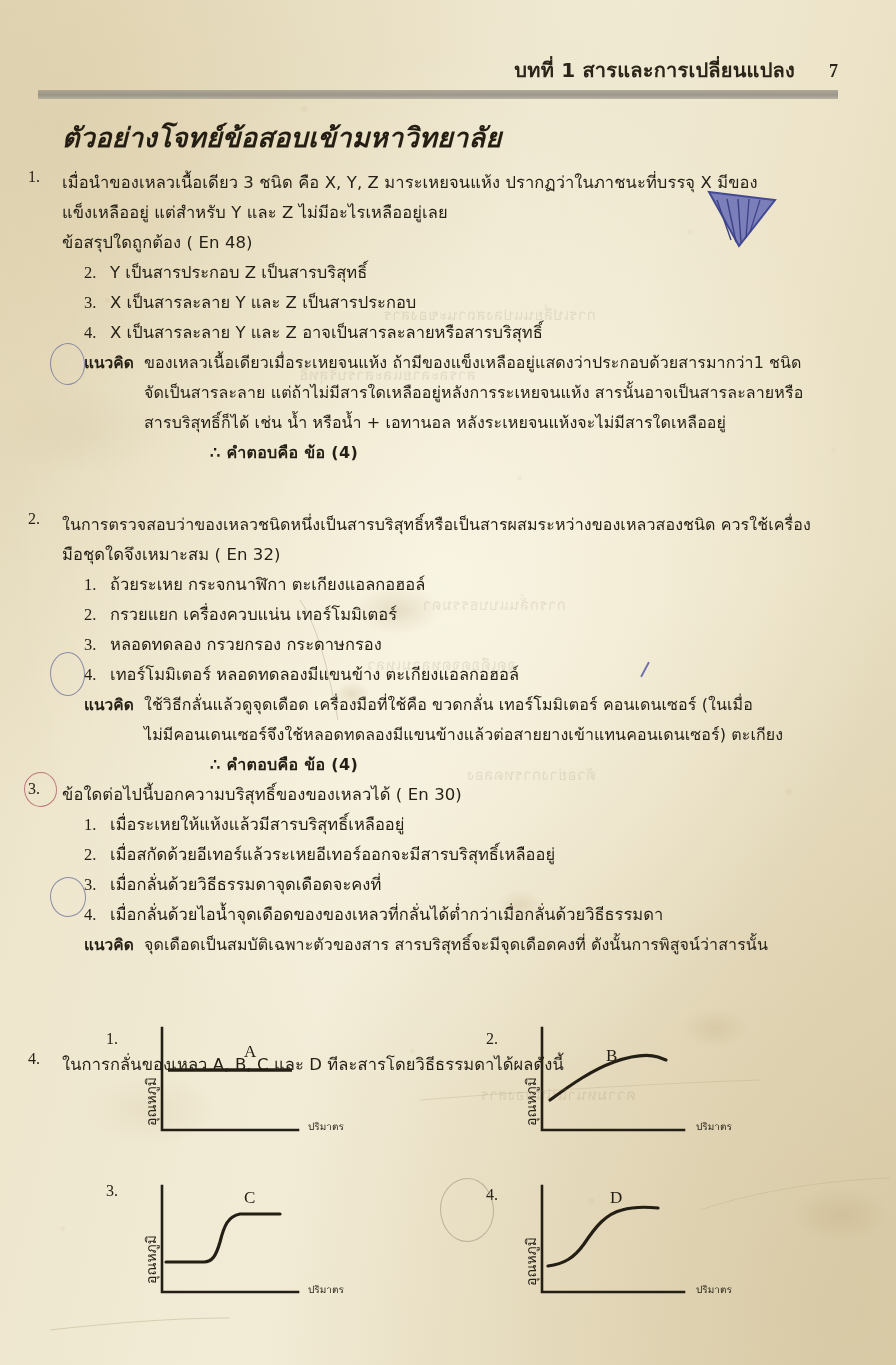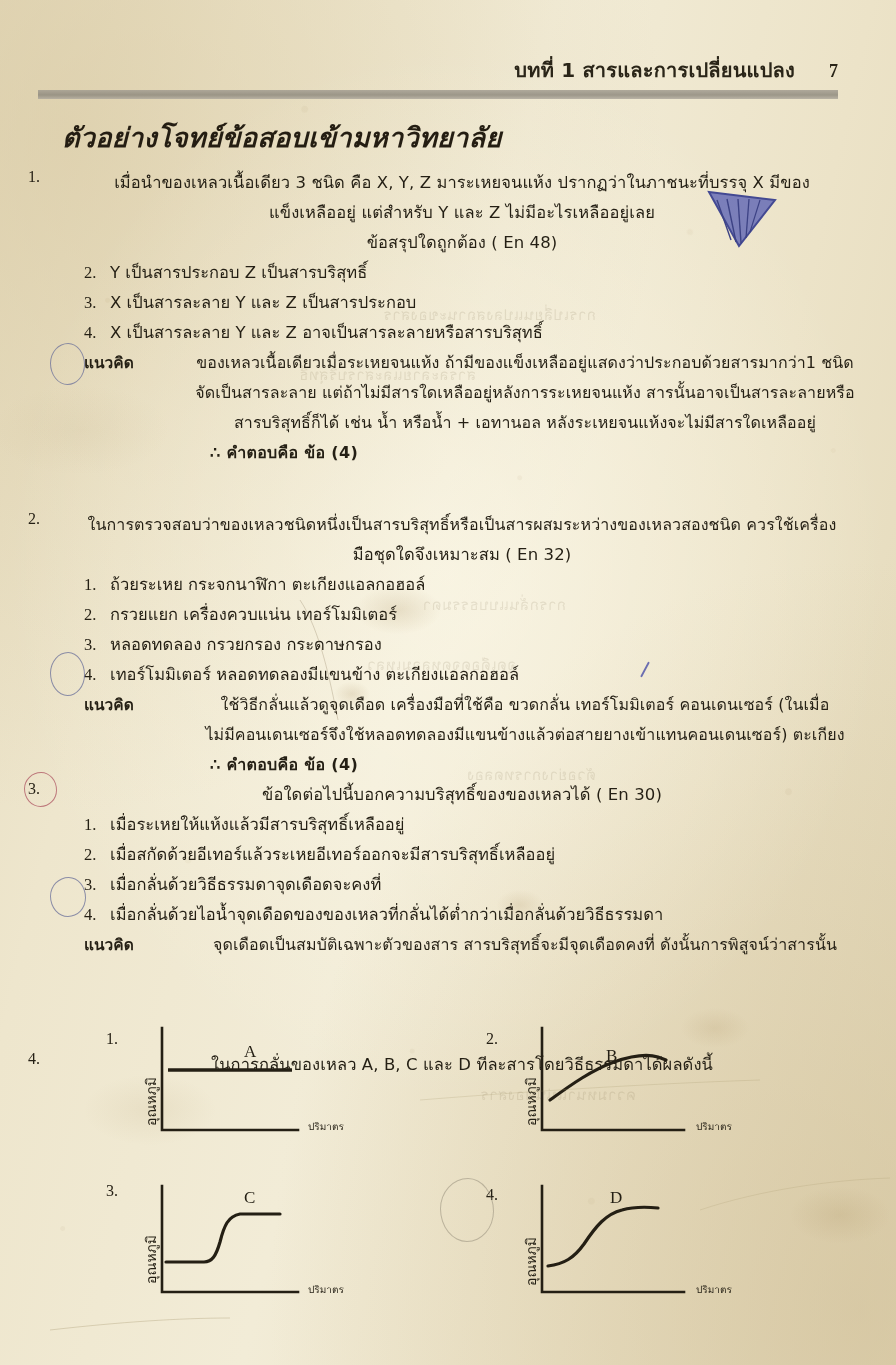--- a/index.html
+++ b/index.html
@@ -133,21 +133,20 @@
     text-align: left;
     font-size: 16px;
     font-family: "Liberation Serif", serif;
   }
   .q-body { margin-left: 34px; }
   .line {
     font-size: 16.5px;
     line-height: 30px;
     white-space: nowrap;
     letter-spacing: .1px;
-    text-align: center;
   }
   .opt {
     font-size: 16.5px;
     line-height: 30px;
     white-space: nowrap;
     margin-left: 22px;
     position: relative;
   }
   .opt .on {
     display: inline-block;
@@ -157,21 +156,21 @@
 
   .hint { position: relative; margin-left: 22px; }
   .hint-label {
     position: absolute;
     left: 0;
     top: 0;
     font-size: 15.5px;
     font-weight: bold;
     line-height: 30px;
   }
-  .hint-lines { margin-left: 104px; }
+  .hint-lines { margin-left: 60px; }
   .hint-lines .line { font-size: 16px; line-height: 30px; }
   .answer {
     margin-left: 126px;
     font-size: 16px;
     font-weight: bold;
     line-height: 30px;
     letter-spacing: .3px;
   }
   .answer .th { font-family: "Liberation Serif", serif; padding-right: 6px; }
 

